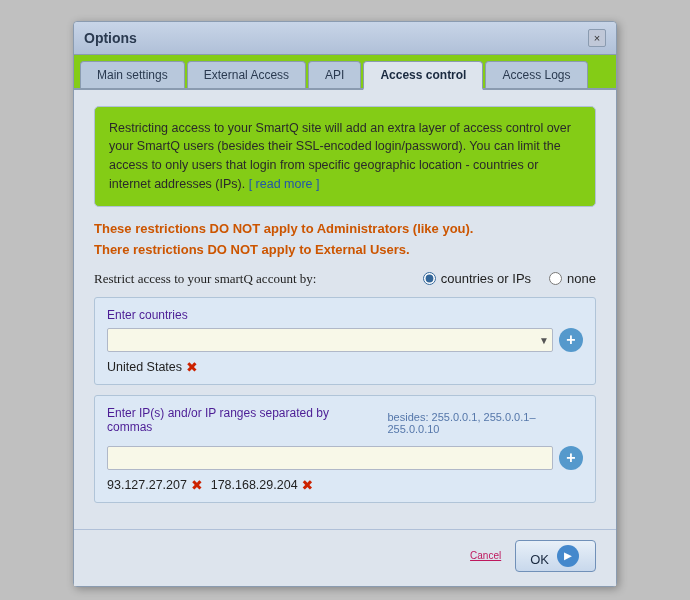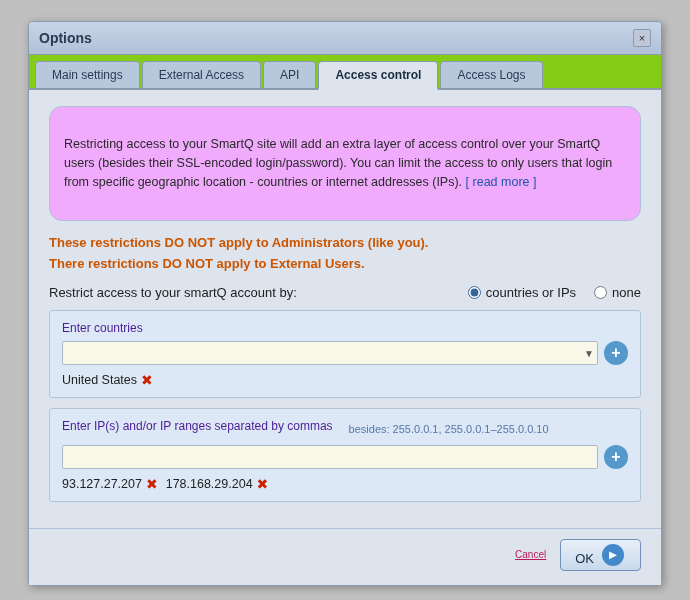--- a/index.html
+++ b/index.html
@@ -7,21 +7,21 @@
       font-family: Arial, sans-serif;
       font-size: 13px;
       background: #c0c0c0;
       display: flex;
       align-items: center;
       justify-content: center;
       width: 690px;
       height: 600px;
     }
     .dialog {
-      width: 634px;
+      width: 544px;
       background: #dde4ed;
       border: 1px solid #8a9bb0;
       border-radius: 4px;
       box-shadow: 2px 2px 8px rgba(0,0,0,0.3);
       margin-top: 7px;
     }
     .title-bar {
       background: linear-gradient(to bottom, #c8d5e8, #b0c0d8);
       padding: 7px 10px;
       display: flex;
@@ -71,24 +71,24 @@
       border-bottom: 2px solid #dde4ed;
       margin-bottom: -2px;
       font-weight: bold;
       color: #1a2a40;
     }
     .content {
       padding: 16px 20px;
       background: #dde4ed;
     }
     .info-box {
-      background: #f0abfc;
+      background: #84cc16;
       border: 1px solid #b0c0d8;
-      border-radius: 13px;
-      padding: 28px 14px;
+      border-radius: 5px;
+      padding: 12px 14px;
       margin-bottom: 14px;
       font-size: 12.5px;
       color: #2a2a2a;
       line-height: 1.5;
     }
     .info-box a {
       color: #2255aa;
     }
     .warning-orange {
       color: #cc5500;
@@ -98,20 +98,21 @@
     }
     .restrict-row {
       display: flex;
       align-items: center;
       margin: 14px 0 10px 0;
       gap: 20px;
     }
     .restrict-label {
       font-size: 13px;
       color: #222;
+      font-family: Liberation Serif, serif;
     }
     .radio-group {
       display: flex;
       align-items: flex-start;
       gap: 18px;
       margin-left: auto;
     }
     .radio-option {
       display: flex;
       align-items: center;

